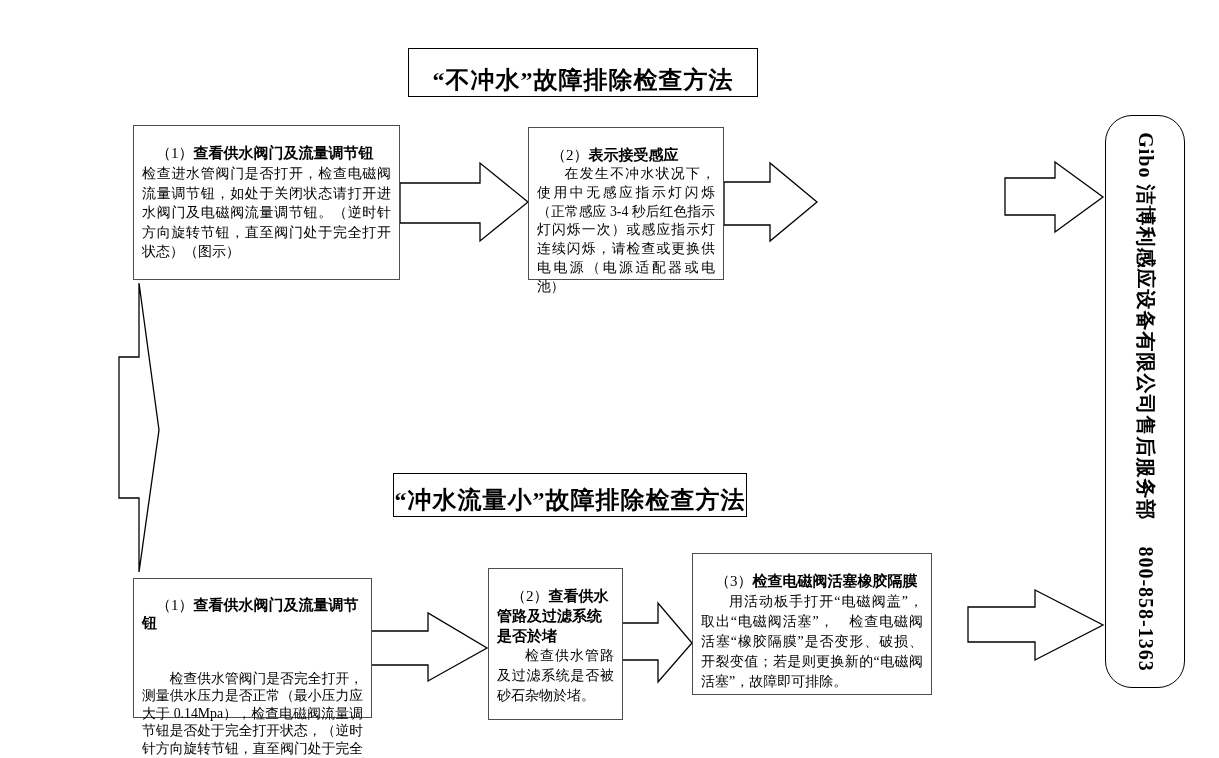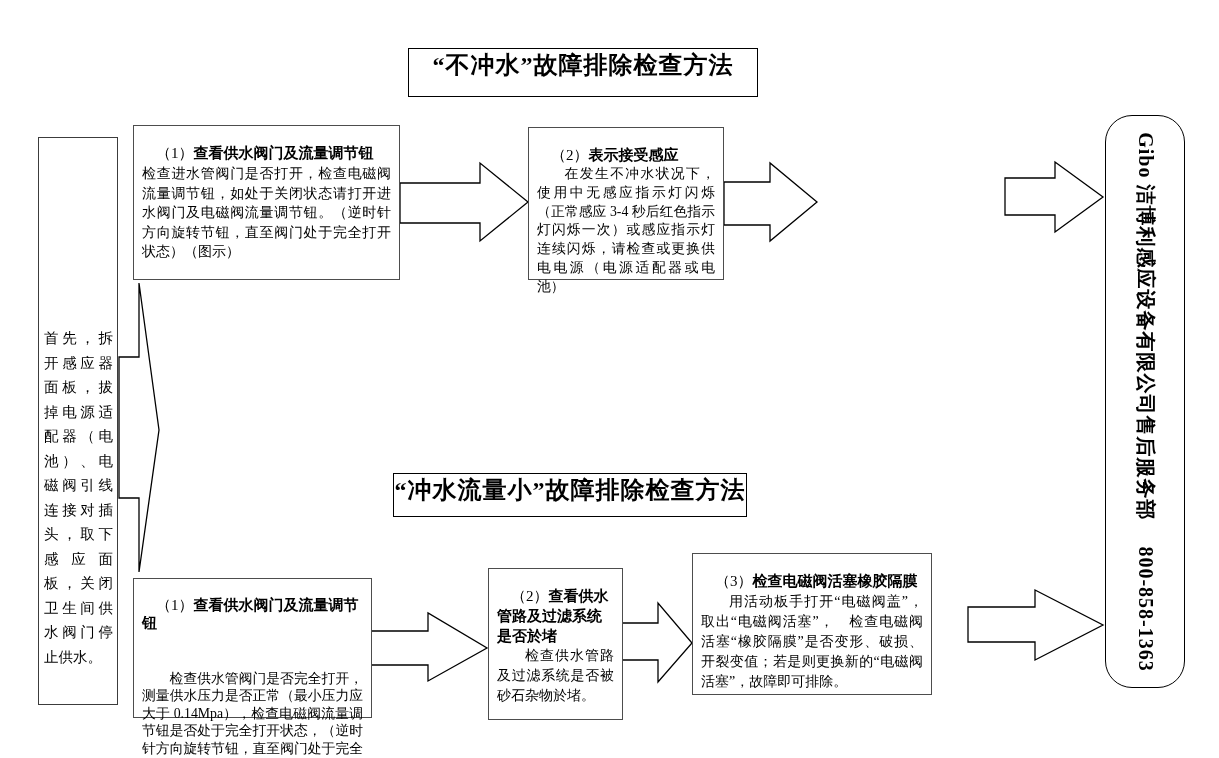--- a/index.html
+++ b/index.html
@@ -3,21 +3,21 @@
 <meta charset="utf-8">
 <style>
   html,body{margin:0;padding:0;background:#fff;}
   .canvas{
     position:relative;width:1219px;height:758px;background:#ffffff;
     font-family:"Liberation Serif","DejaVu Serif",serif;color:#000;overflow:hidden;
   }
   .arrows{position:absolute;left:0;top:0;z-index:1;}
   .box{position:absolute;box-sizing:border-box;background:#fff;border:1px solid #4d4d4d;z-index:2;}
   .titlebox{
-    border:1.6px solid #000;display:flex;align-items:flex-start;justify-content:center;
+    border:1.6px solid #000;display:flex;align-items:flex-end;justify-content:center;
     font-weight:bold;font-size:24px;letter-spacing:1px;white-space:nowrap;
   }
   .leftbox{border:1px solid #3c3c3c;}
   .leftnote{
     padding:188px 4px 0 5px;font-size:14.5px;line-height:24.5px;
     text-align:justify;text-justify:inter-character;
   }
   .step{padding:17px 8px;}
   .step-head{font-size:15px;line-height:21px;text-indent:14px;}
   .step-head .num{font-weight:normal;}
@@ -60,23 +60,20 @@
     </svg>
 
   <div class="box titlebox" style="left:408px;top:48px;width:350px;height:49px">
     <span>“不冲水”故障排除检查方法</span>
   </div>
 
   <div class="box titlebox" style="left:393px;top:473px;width:354px;height:44px">
     <span>“冲水流量小”故障排除检查方法</span>
   </div>
 
-  <div class="box leftbox" style="left:38px;top:137px;width:80px;height:568px">
-    <div class="leftnote">首先，拆开感应器面板，拔掉电源适配器（电池）、电磁阀引线连接对插头，取下感应面板，关闭卫生间供水阀门停止供水。</div>
-  </div>
 
   <div class="box step s-t1" style="left:133px;top:125px;width:267px;height:155px">
     <div class="step-head">
       <span class="num">（1）</span><span class="ttl">查看供水阀门及流量调节钮</span>
     </div>
     <div class="step-body">检查进水管阀门是否打开，检查电磁阀流量调节钮，如处于关闭状态请打开进水阀门及电磁阀流量调节钮。（逆时针方向旋转节钮，直至阀门处于完全打开状态）（图示）</div>
   </div>
 
   <div class="box step s-t2" style="left:528px;top:127px;width:196px;height:153px">
     <div class="step-head">

